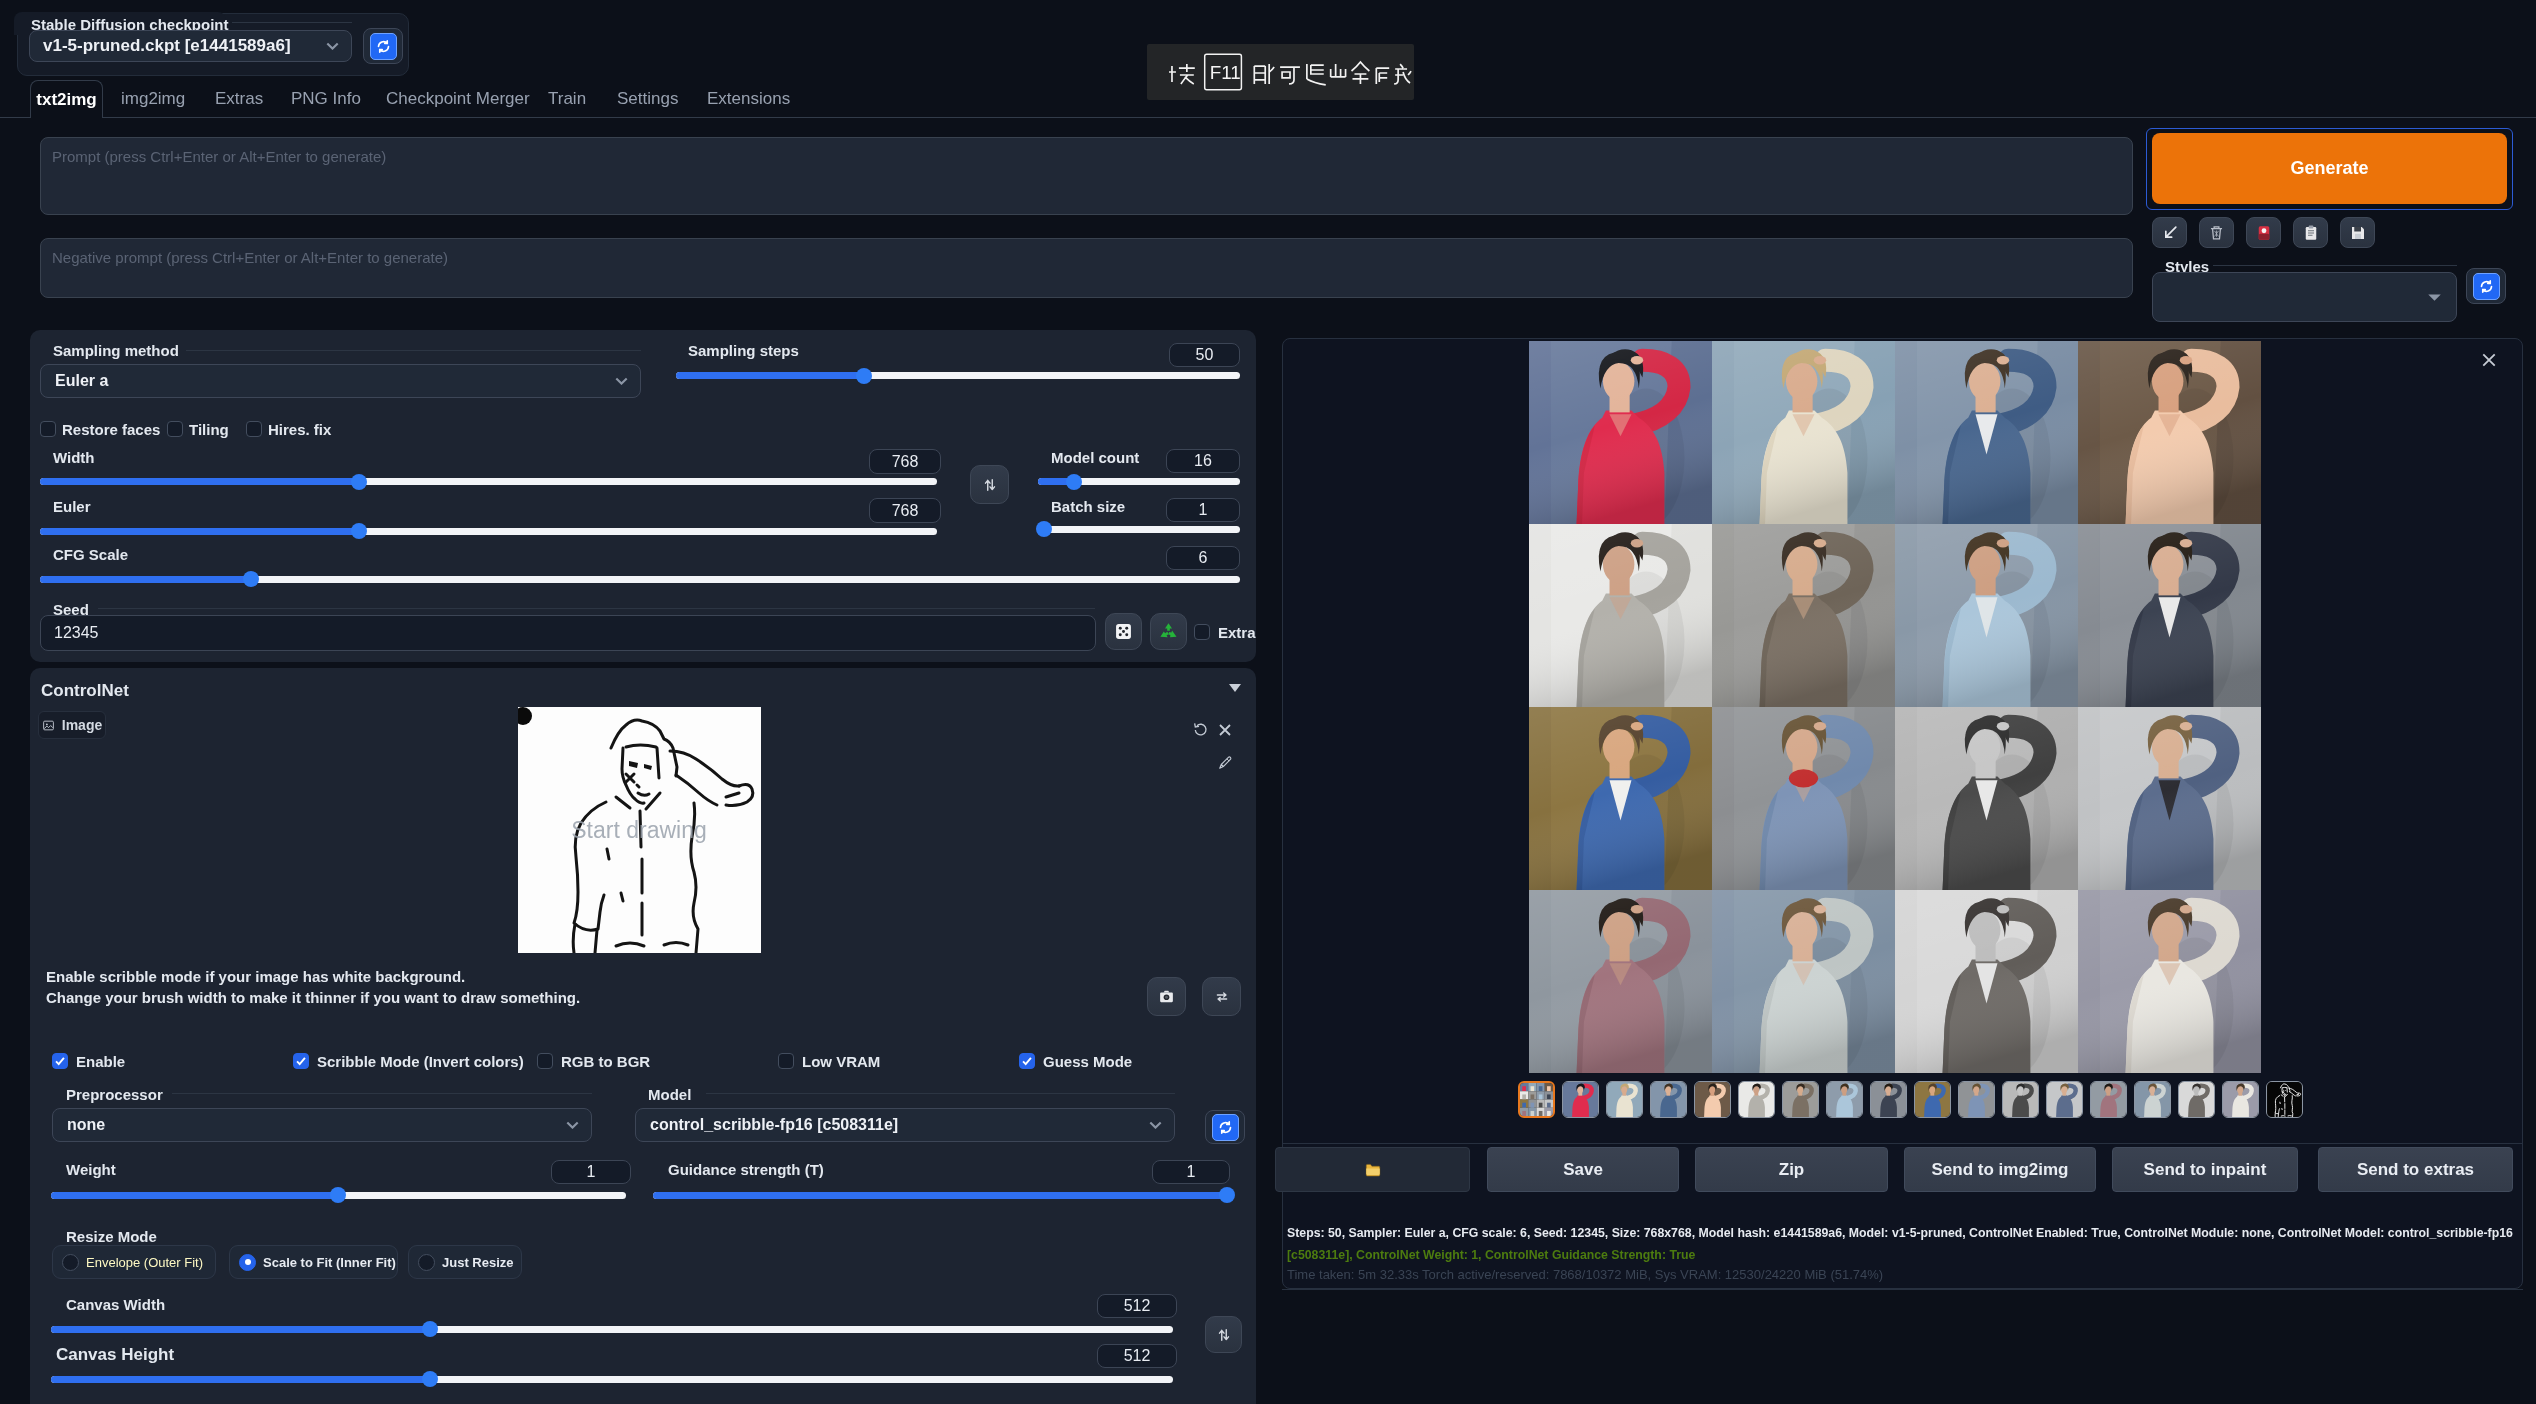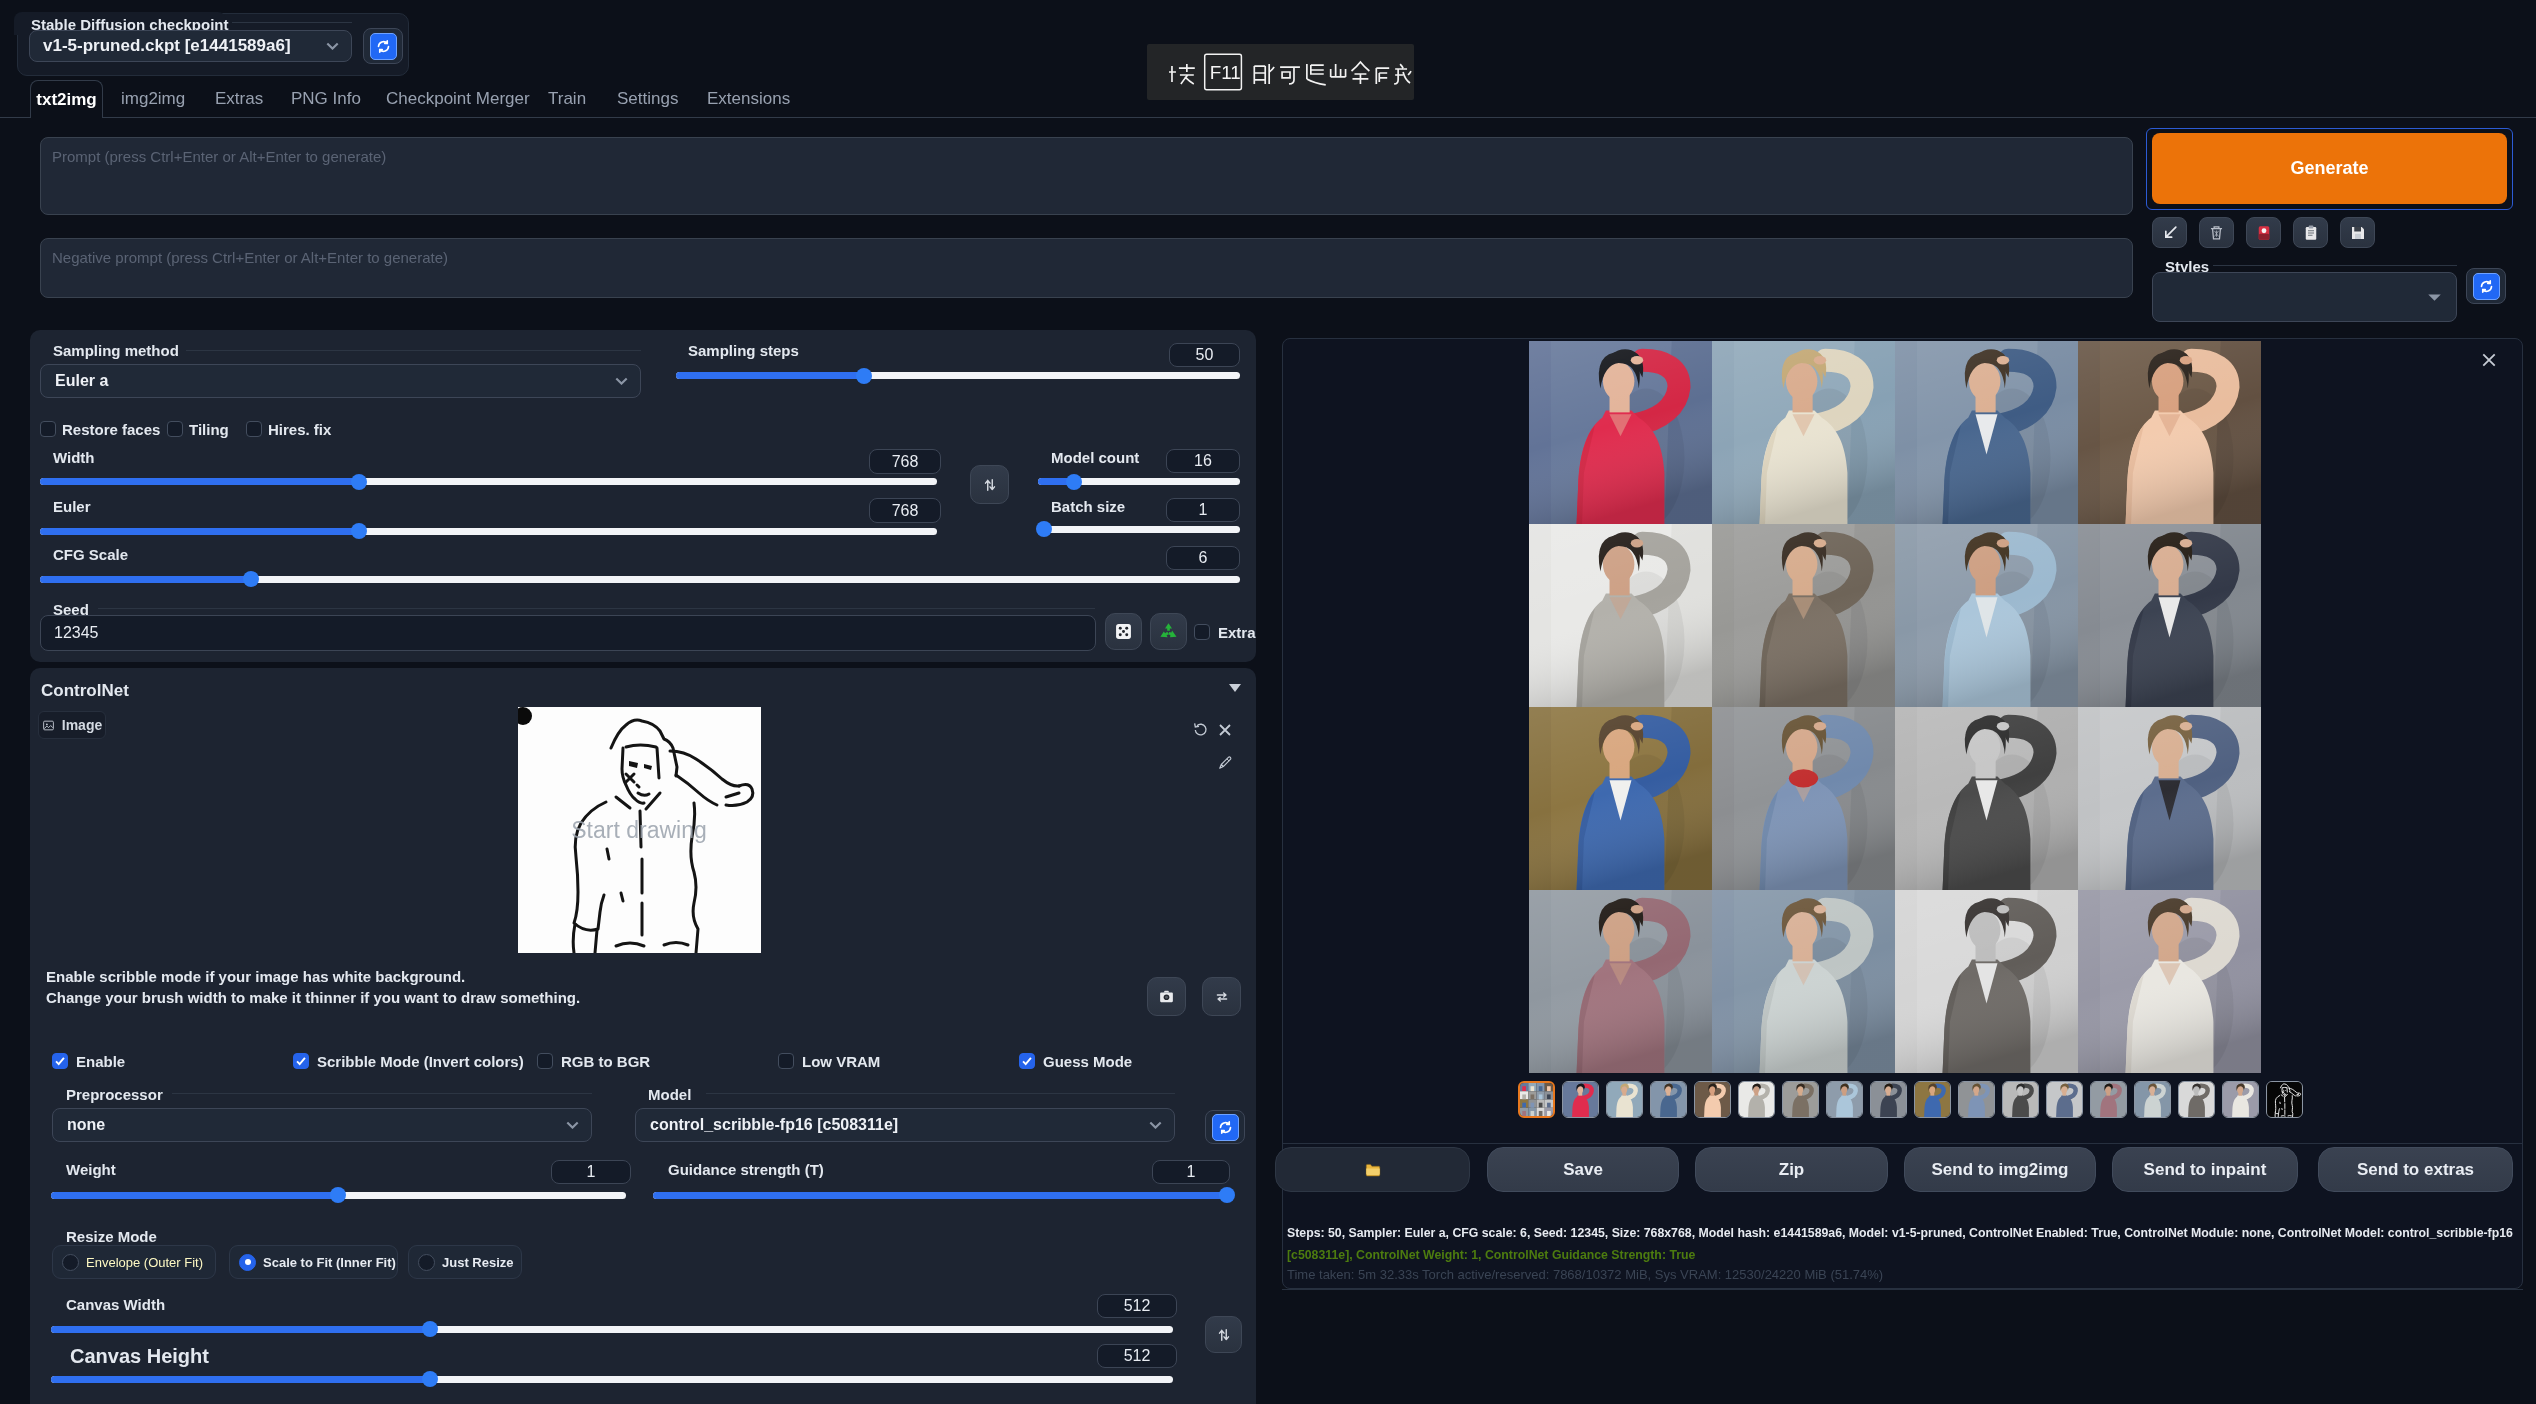--- a/index.html
+++ b/index.html
@@ -12,21 +12,21 @@
 .nbx {background:#141b28;border:1px solid #3c4555;border-radius:8px;color:#e8ecf2;display:flex;align-items:center;justify-content:center;font-weight:400}
 .cb,.cbc {border-radius:4px;position:absolute}
 .cb {background:#141b28;border:1px solid #434d5e}
 .cbc {background:#2563eb;border:1px solid #2563eb}
 .sel {background:#202937;border:1px solid #3d4657;border-radius:8px;display:flex;align-items:center;color:#eef1f6;font-weight:700}
 .car {position:absolute;right:12px;width:13px;height:8px}
 .tbn {background:linear-gradient(180deg,#323b4a,#2a323f);border:1px solid #3e4756;display:flex;align-items:center;justify-content:center}
 .cell {overflow:hidden}
 .th {border:1px solid #8b95a3;border-radius:6px;overflow:hidden;background:#222}
 .sel-th {border:2px solid #e8781e;border-radius:6px}
-.bigbtn {background:linear-gradient(180deg,#3a4251,#333b49);border:1px solid #414b5c;border-radius:16px;display:flex;align-items:center;justify-content:center;color:#e9edf3;font-weight:700;font-size:17px}
+.bigbtn {background:linear-gradient(180deg,#3a4251,#333b49);border:1px solid #414b5c;border-radius:4px;display:flex;align-items:center;justify-content:center;color:#e9edf3;font-weight:700;font-size:17px}
 .refblue {width:27px;height:27px;border-radius:5px;background:#2168f5;border:1px solid #6ea2ff;display:flex;align-items:center;justify-content:center}
 .chip {background:#1f2836;border:1px solid #2d3748;border-radius:9px;display:flex;align-items:center;gap:7px;padding-left:9px}
 .rdo {width:17px;height:17px;border-radius:50%;background:#141b28;border:1px solid #434d5e;display:inline-flex;align-items:center;justify-content:center}
 .sel-r {background:#2563eb;border-color:#2563eb}
 .rdi {width:6px;height:6px;border-radius:50%;background:#fff}
 </style></head><body>
 <div id="pg">
 <div style="left:17px;top:13px;width:392px;height:63px;background:#151b27;border:1px solid #232c3a;border-radius:10px"></div>
 <div style="left:14px;top:12px;width:212px;height:23px;background:#151b27;border-radius:8px 8px 0 0"></div>
 <div class="lbl" style="left:31px;top:16px;font-size:15px">Stable Diffusion checkpoint</div>
@@ -338,21 +338,21 @@
 <div class="nbx" style="left:1097px;top:1294px;width:80px;height:24px;font-size:16px">512</div>
 <div class="trk" style="left:51px;top:1326px;width:1122px;height:7px"></div>
 <div class="fil" style="left:51px;top:1326px;width:379px;height:7px"></div>
 <div class="thm" style="left:422px;top:1321px;width:16px;height:16px"></div>
 <div class="tbn" style="left:1205px;top:1316px;width:37px;height:37px;border-radius:10px">
       <svg viewBox="0 0 24 24" style="width:18px;height:18px">
         <path d="M9 19 V6 M9 6 L6 9.5 M9 6 L12 9.5" stroke="#d6dae1" stroke-width="1.9" fill="none" stroke-linecap="round" stroke-linejoin="round"></path>
         <path d="M15 5 V18 M15 18 L12 14.5 M15 18 L18 14.5" stroke="#d6dae1" stroke-width="1.9" fill="none" stroke-linecap="round" stroke-linejoin="round"></path>
       </svg>
     </div>
-<div class="lbl" style="left:70px;top:1345px;font-size:20px">Canvas Height</div>
+<div class="lbl" style="left:56px;top:1345px;font-size:17px">Canvas Height</div>
 <div class="nbx" style="left:1097px;top:1344px;width:80px;height:24px;font-size:16px">512</div>
 <div class="trk" style="left:51px;top:1376px;width:1122px;height:7px"></div>
 <div class="fil" style="left:51px;top:1376px;width:379px;height:7px"></div>
 <div class="thm" style="left:422px;top:1371px;width:16px;height:16px"></div>
 <div style="left:1282px;top:338px;width:1241px;height:951px;background:#0e1320;border:1px solid #27303f;border-radius:8px"></div>
 <div class="cell" style="left:1529px;top:341px;width:183px;height:183px">
       <svg viewBox="0 0 100 100" preserveAspectRatio="none" style="width:100%;height:100%;display:block">
 <defs>
           <linearGradient id="g0" x1="0" y1="0" x2="0.3" y2="1">
 <stop offset="0" stop-color="#ffffff" stop-opacity="0.10"></stop>

